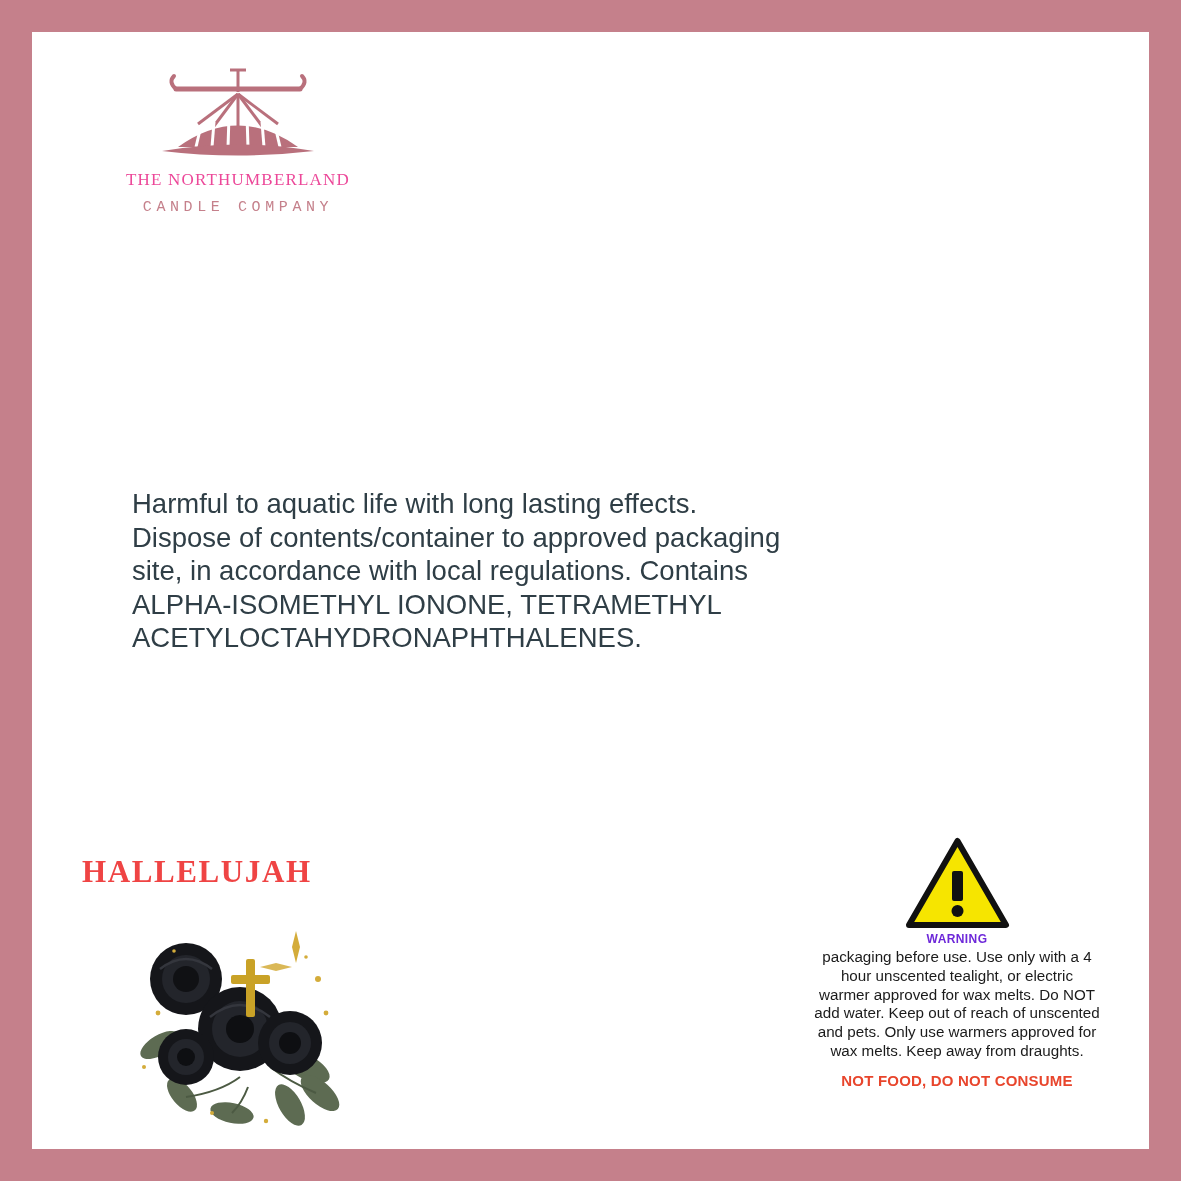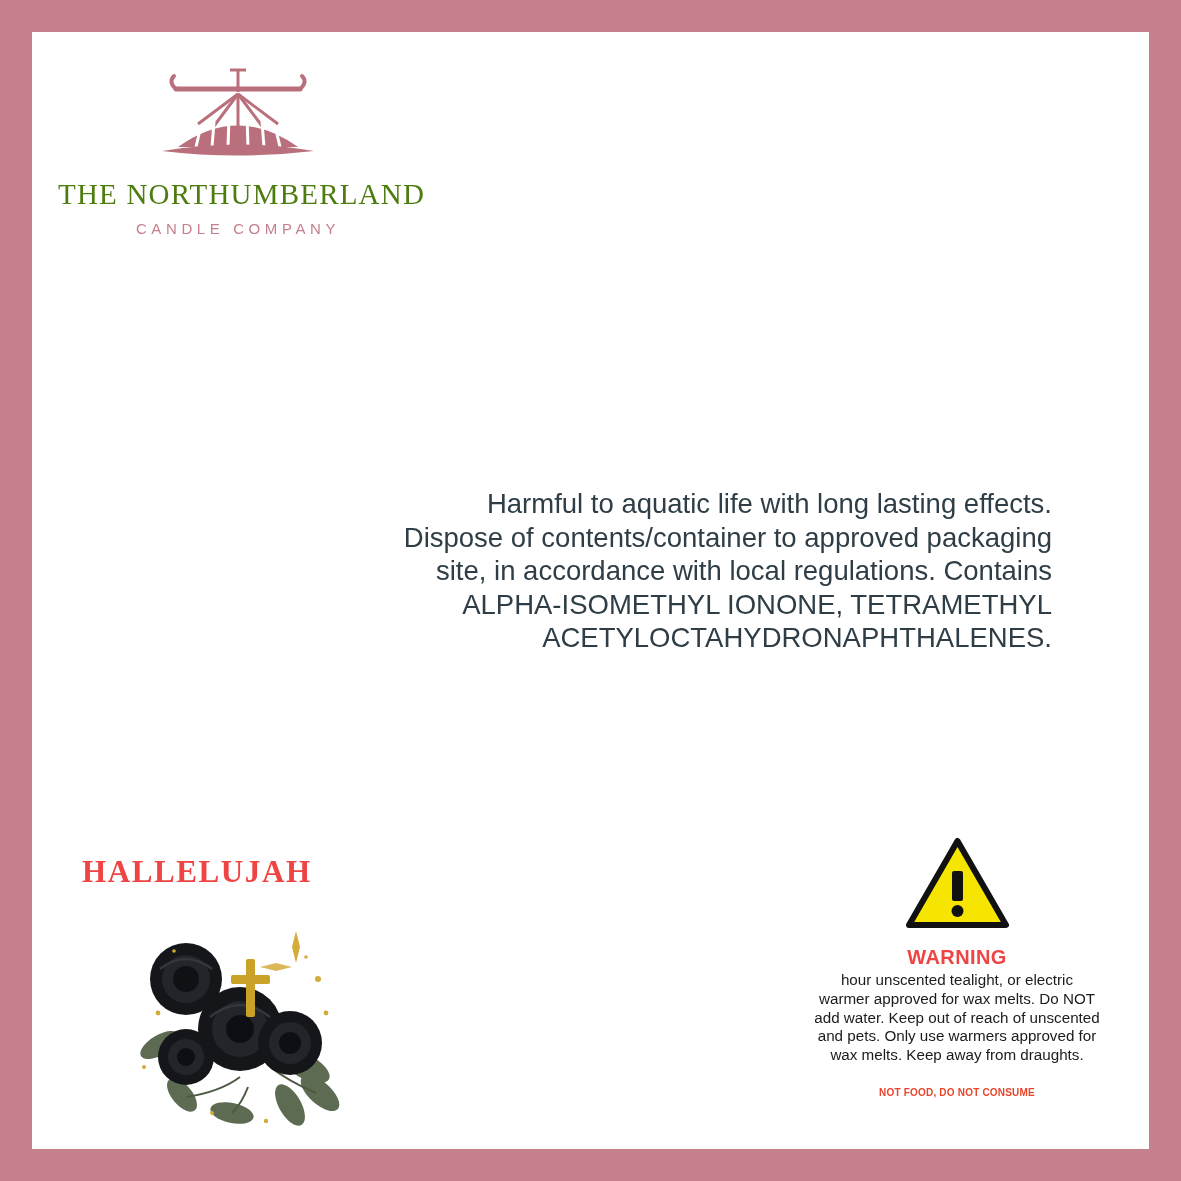--- a/index.html
+++ b/index.html
@@ -35,43 +35,43 @@
   }
 
   #logo-mark {
     width: 360px;
     height: 110px;
     display: block;
   }
 
   #brand-name {
     font-family: "Liberation Serif", serif;
-    font-size: 29px;
+    font-size: 17px;
     letter-spacing: 1.2px;
-    color: #4d7c0f;
-    margin-top: 16px;
+    color: #ec4899;
+    margin-top: 8px;
     white-space: nowrap;
   }
 
   #brand-sub {
-    font-family: Liberation Sans, sans-serif;
+    font-family: Liberation Mono, monospace;
     font-size: 15px;
     letter-spacing: 4.6px;
     color: #c5808b;
     margin-top: 9px;
     white-space: nowrap;
   }
 
   
   #hazard-statement {
     position: absolute;
     left: 100px;
     top: 455px;
     width: 920px;
-    text-align: right;
+    text-align: left;
     font-size: 27.5px;
     line-height: 33.5px;
     color: #2f3e46;
   }
 
   #hazard-statement .line { display: block; }
 
   
   #fragrance-name {
     position: absolute;
@@ -103,42 +103,42 @@
   }
 
   #hazard-pictogram {
     display: block;
     margin: 0 auto;
     width: 105px;
     height: 92px;
   }
 
   #warning-title {
-    font-size: 20px;
+    font-size: 12px;
     font-weight: bold;
-    color: #ef4444;
+    color: #6d28d9;
     letter-spacing: 0.4px;
-    margin-top: 17px;
+    margin-top: 3px;
   }
 
   #warning-text {
     font-size: 15.2px;
     line-height: 18.8px;
     color: #1b1b1b;
     margin-top: 2px;
   }
 
   #warning-text .line { display: block; }
 
   #not-food {
-    font-size: 10px;
+    font-size: 15px;
     font-weight: bold;
     color: #e8452c;
     letter-spacing: 0.2px;
-    margin-top: 22px;
+    margin-top: 11px;
   }
 </style>
 </head>
 <body>
 
 <div id="label-card">
 
   <div id="brand-block">
 
     <svg id="logo-mark" viewBox="0 0 360 110" aria-hidden="true">
@@ -252,20 +252,21 @@
 
     <svg id="hazard-pictogram" viewBox="0 0 105 92" aria-hidden="true">
       <path d="M52.5 4 L101 88 L4 88 Z" fill="#f6e500" stroke="#111111" stroke-width="6" stroke-linejoin="round"></path>
       <rect x="47" y="34" width="11" height="30" rx="2" fill="#111111"></rect>
       <circle cx="52.5" cy="74" r="6" fill="#111111"></circle>
     </svg>
 
     <div id="warning-title">WARNING</div>
 
     <div id="warning-text">
+      <span class="line">packaging before use. Use only with a 4</span>
       <span class="line">hour unscented tealight, or electric</span>
       <span class="line">warmer approved for wax melts. Do NOT</span>
       <span class="line">add water. Keep out of reach of unscented</span>
       <span class="line">and pets. Only use warmers approved for</span>
       <span class="line">wax melts. Keep away from draughts.</span>
     </div>
 
     <div id="not-food">NOT FOOD, DO NOT CONSUME</div>
   </div>
 

